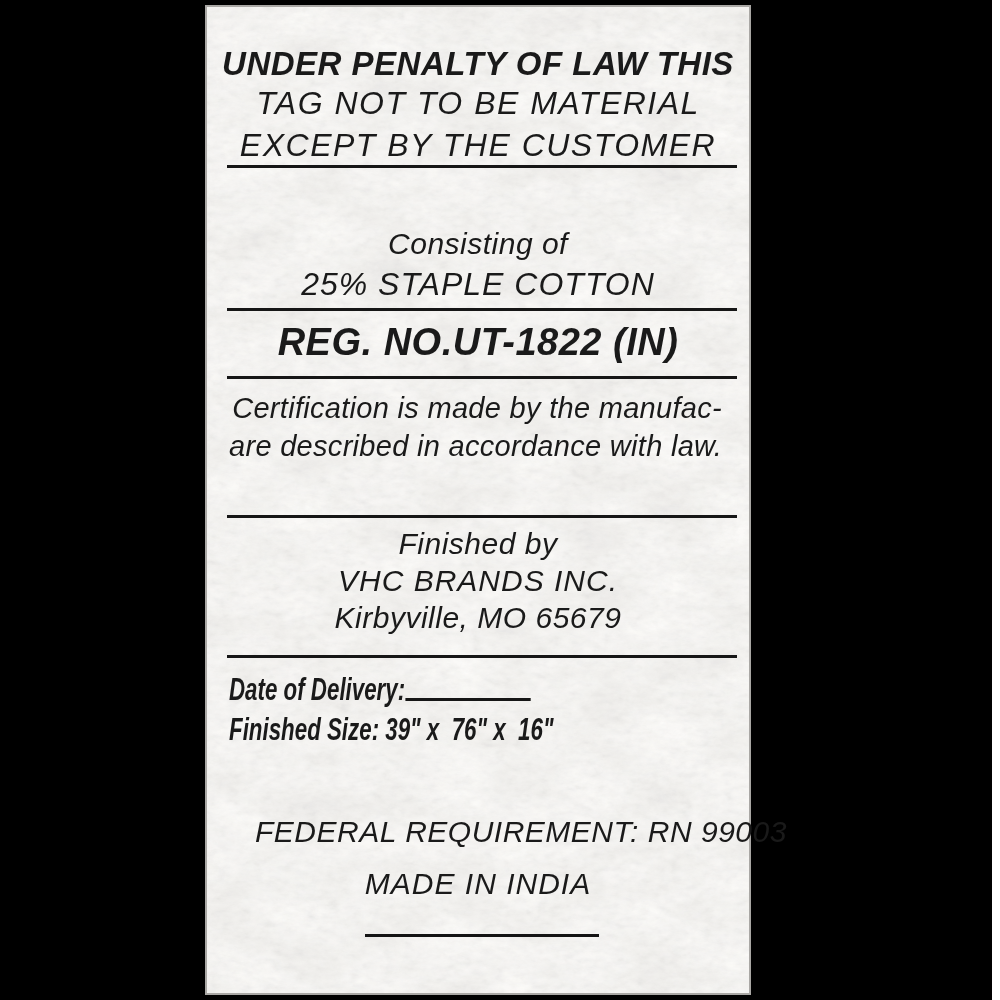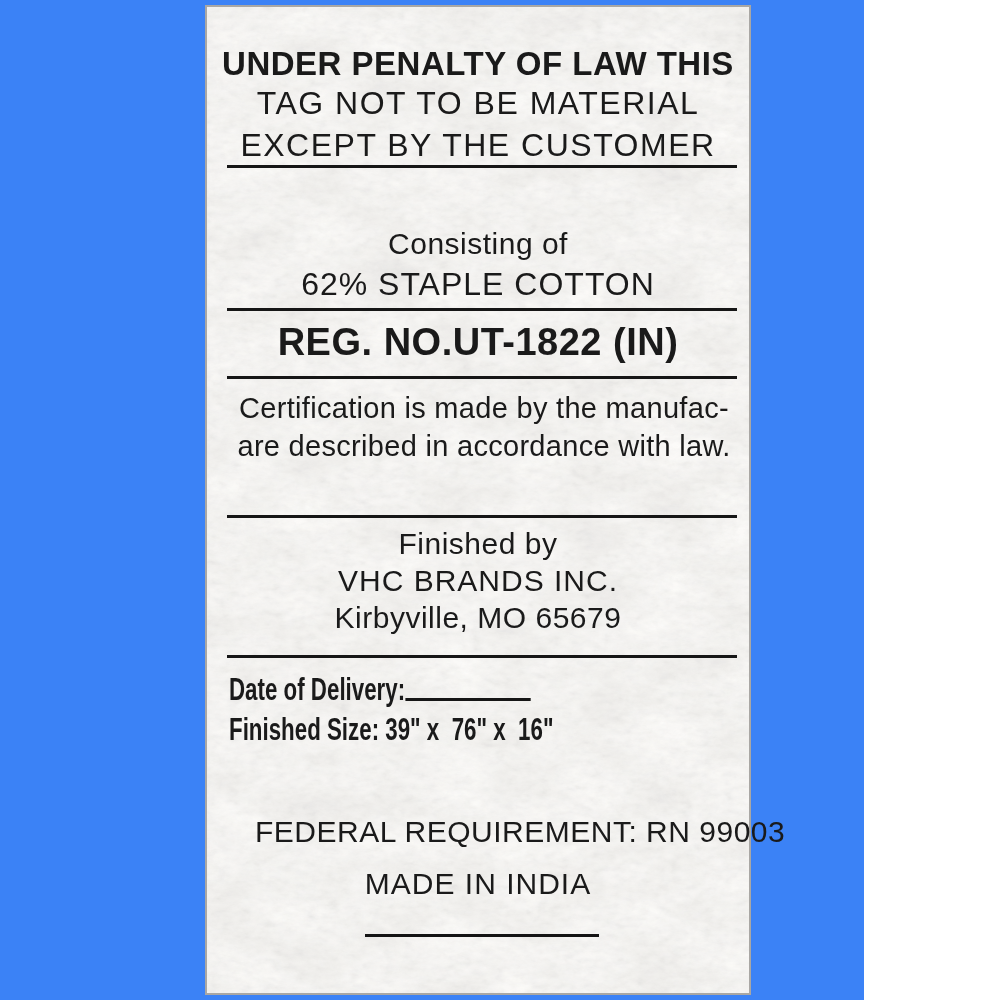--- a/index.html
+++ b/index.html
@@ -6,24 +6,25 @@
     margin: 0;
     padding: 0;
     width: 1000px;
     height: 1000px;
     background: #ffffff;
     font-family: "Liberation Sans", "DejaVu Sans", sans-serif;
     color: #1a1a1a;
   }
   .stage {
     position: relative;
-    width: 864px;
+    width: 992px;
     height: 1000px;
-    background: #3b82f6;
+    background: #000000;
     overflow: hidden;
+    font-style: italic;
   }
   .tag {
     position: absolute;
     left: 205px;
     top: 5px;
     width: 546px;
     height: 990px;
     box-sizing: border-box;
     background: #eae8e5;
     border: 2px solid #a9a7a4;
@@ -53,22 +54,22 @@
     height: 0;
     border-top: 3px solid #161616;
   }
   .t-bold-head   { font-size: 33px; font-weight: bold; letter-spacing: 0.5px; }
   .t-head        { font-size: 32px; font-weight: normal; letter-spacing: 1.5px; }
   .t-body        { font-size: 30px; font-weight: normal; letter-spacing: 0.5px; }
   .t-reg         { font-size: 38px; font-weight: bold; letter-spacing: 0.5px; }
   .cert-block {
     position: absolute;
     left: 22px;
-    right: 10px;
-    text-align: center;
+    right: 27px;
+    text-align: right;
   }
   .cert-line {
     font-size: 29px;
     line-height: 38px;
     letter-spacing: 0.3px;
     white-space: nowrap;
   }
   .cond-row {
     position: absolute;
     left: 22px;
@@ -129,21 +130,21 @@
 
     <div class="tag-content">
 
       <div class="center-line t-bold-head" style="top:38px">UNDER PENALTY OF LAW THIS</div>
       <div class="center-line t-head" style="top:78px">TAG NOT TO BE MATERIAL</div>
       <div class="center-line t-head" style="top:120px">EXCEPT BY THE CUSTOMER</div>
 
       <div class="rule" style="top:158px"></div>
 
       <div class="center-line t-body" style="top:220px">Consisting of</div>
-      <div class="center-line t-head" style="top:259px; letter-spacing:1px;">62% STAPLE COTTON</div>
+      <div class="center-line t-head" style="top:259px; letter-spacing:1px;">25% STAPLE COTTON</div>
 
       <div class="rule" style="top:301px"></div>
 
       <div class="center-line t-reg" style="top:314px">REG. NO.UT-1822 (IN)</div>
 
       <div class="rule" style="top:369px"></div>
 
       <div class="cert-block" style="top:382px">
         <div class="cert-line">Certification is made by the manufac-</div>
         <div class="cert-line">are described in accordance with law.</div>

